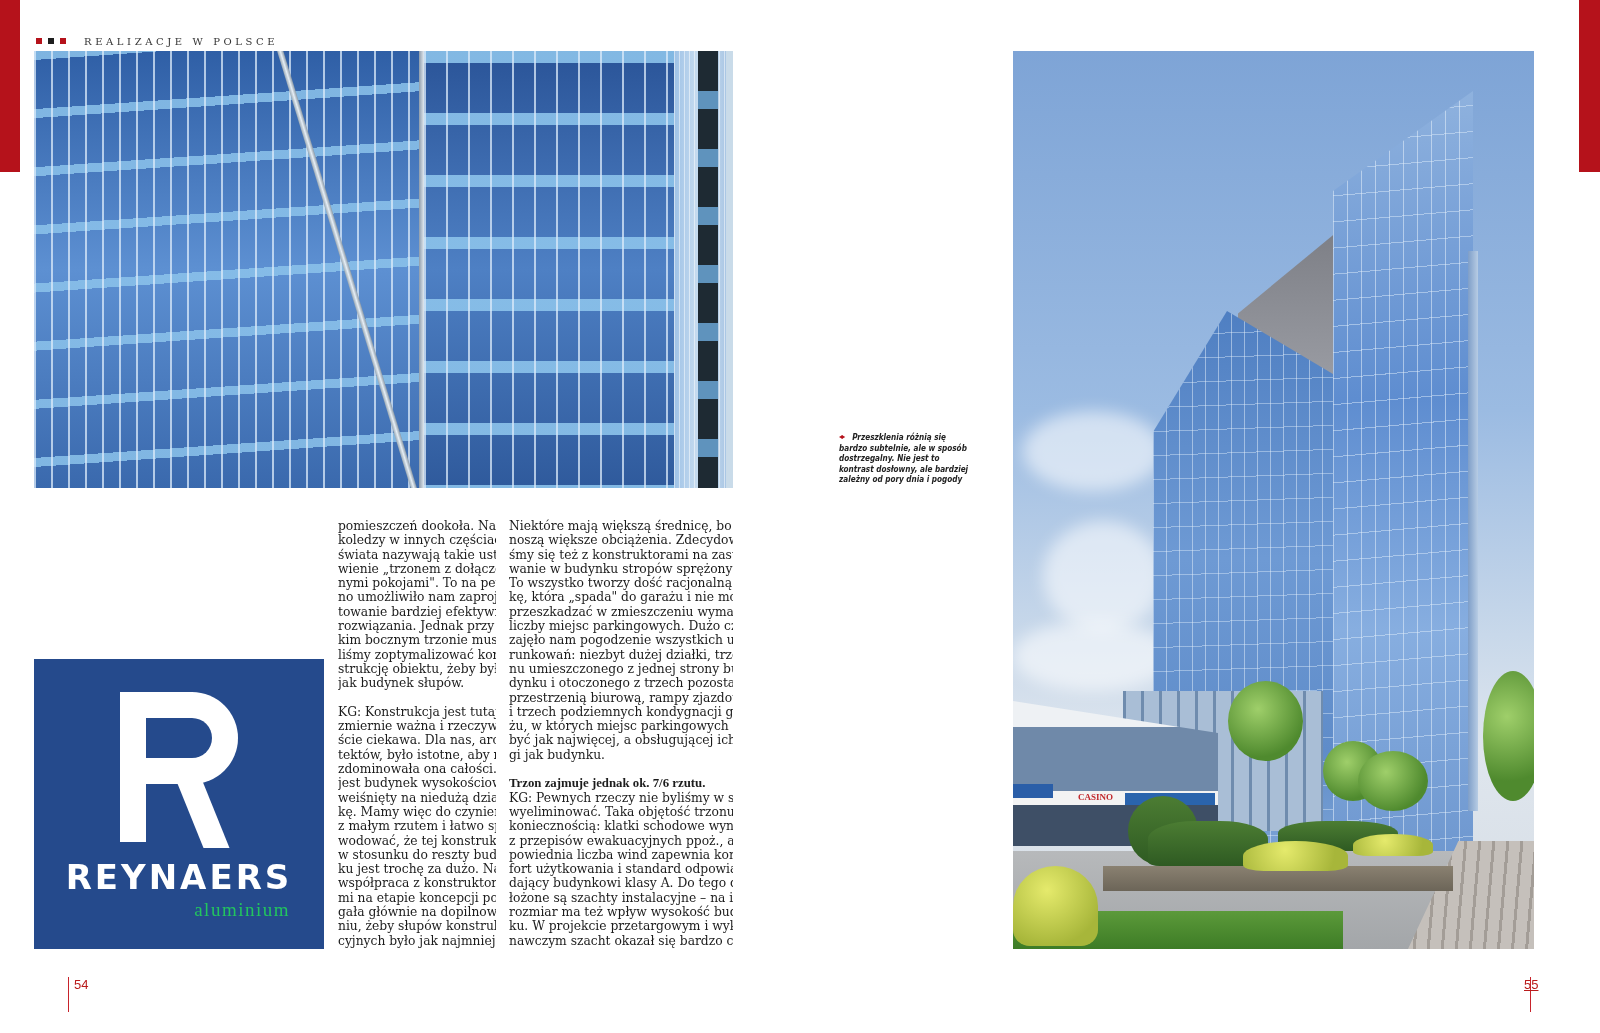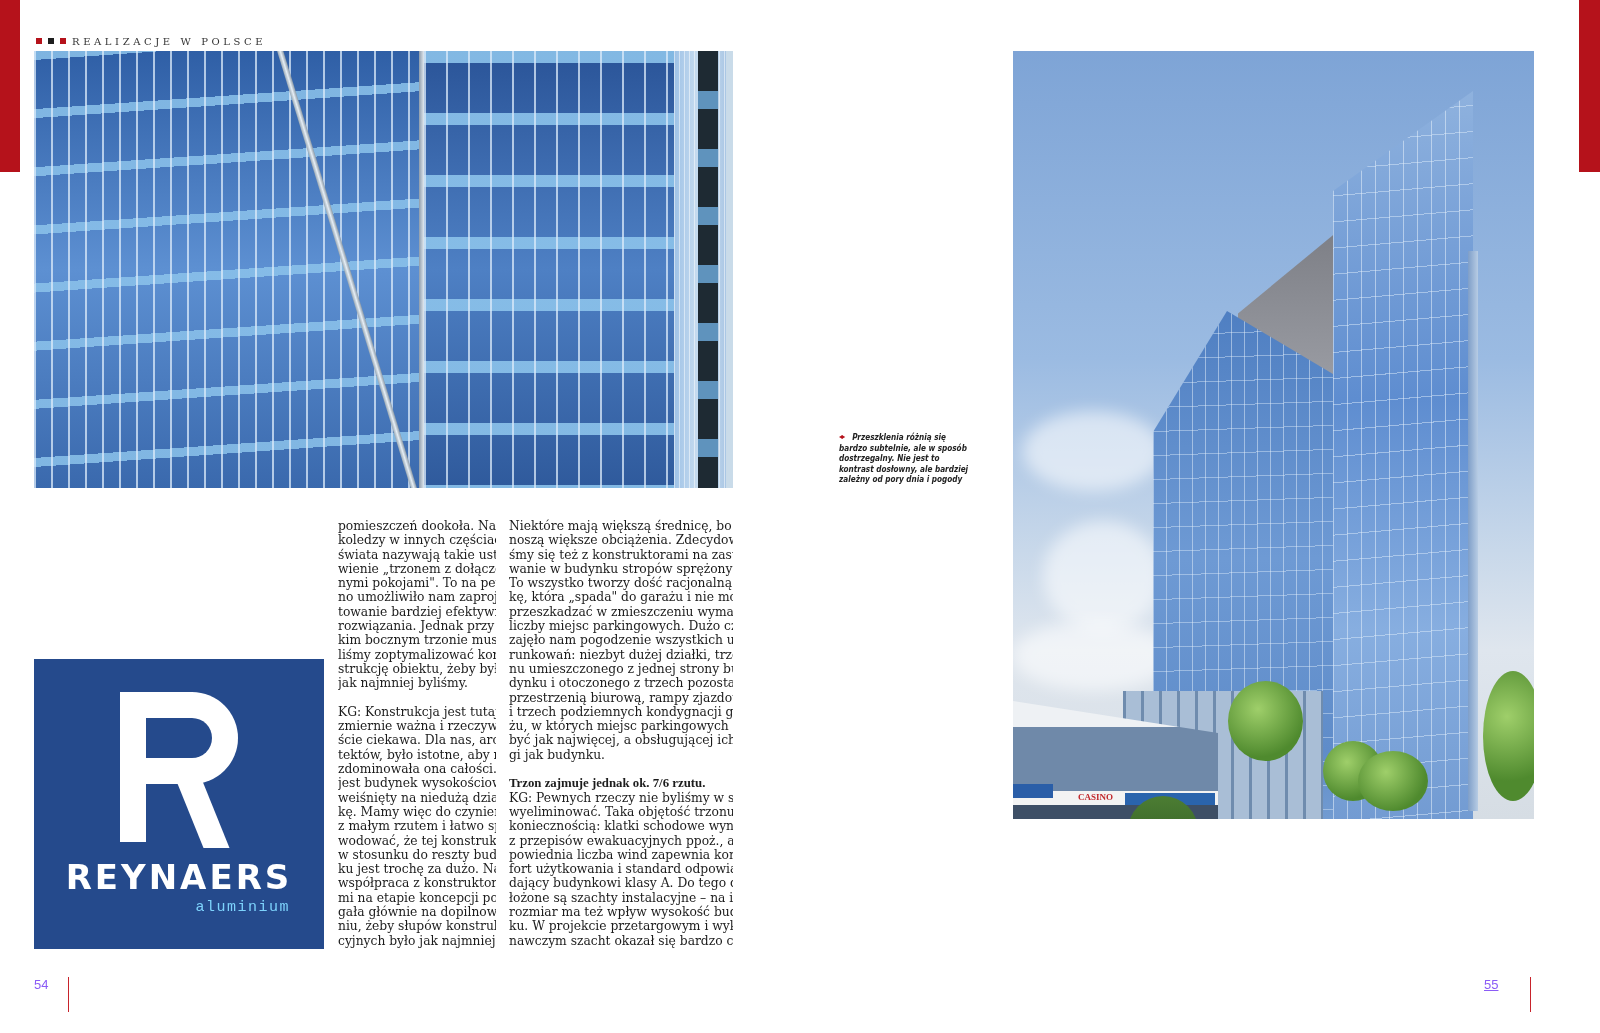--- a/index.html
+++ b/index.html
@@ -7,21 +7,21 @@
          font-family:"DejaVu Serif", serif; color:#1a1a1a; }
 
   
   .edge-bar { position:absolute; top:0; background:#b5121b; }
   .edge-left { left:0; width:20px; height:172px; }
   .edge-right { right:0; width:21px; height:172px; }
 
   
   .section-header { position:absolute; left:36px; top:35px; display:flex; align-items:center; height:12px; }
   .sq { width:6px; height:6px; margin-right:6px; display:inline-block; }
-  .section-title { font-family:"DejaVu Serif", serif; font-size:10px; letter-spacing:3.6px; color:#333; }
+  .section-title { margin-left:12px; font-family:"DejaVu Serif", serif; font-size:10px; letter-spacing:3.6px; color:#333; }
 
   
   .photo-facade { position:absolute; left:34px; top:51px; width:699px; height:437px; overflow:hidden;
      background:linear-gradient(180deg,#3f6fb0 0%,#5b8acb 35%,#4a79bd 60%,#35609f 100%); }
   .facade-left { position:absolute; left:0; top:0; width:390px; height:100%;
      background:
        repeating-linear-gradient(90deg, rgba(220,235,250,.75) 0 2px, transparent 2px 17px),
        repeating-linear-gradient(176deg, rgba(140,195,235,.85) 0 9px, transparent 9px 58px),
        linear-gradient(180deg,#2f5fa6,#5d90d2 50%,#3a69ad); }
   .facade-mid { position:absolute; left:390px; top:0; width:250px; height:100%;
@@ -34,21 +34,21 @@
        repeating-linear-gradient(90deg, rgba(255,255,255,.5) 0 1px, transparent 1px 5px),
        linear-gradient(90deg,#9fc2e6,#d3e4f3 60%,#a9c6e4); }
   .facade-dark { position:absolute; left:664px; top:0; width:20px; height:100%;
      background:repeating-linear-gradient(180deg,#1e2a33 0 40px,#5f93bd 40px 58px); }
   .facade-edge { position:absolute; right:0; top:0; width:7px; height:100%; background:#c9dbe9; }
   .facade-diag { position:absolute; left:240px; top:-10px; width:6px; height:470px; background:linear-gradient(90deg,#9aa9b5,#e6eef5,#8c9aa7);
      transform-origin:top left; transform:rotate(-17deg); }
   .facade-vert { position:absolute; left:385px; top:0; width:5px; height:100%; background:linear-gradient(90deg,#8e9cab,#e1e9f0); }
 
   
-  .photo-tower { position:absolute; left:1013px; top:51px; width:521px; height:768px; overflow:hidden;
+  .photo-tower { position:absolute; left:1013px; top:51px; width:521px; height:898px; overflow:hidden;
      background:linear-gradient(180deg,#7ea4d6 0%,#9bbbe2 40%,#c8d8ea 65%,#dfe6ee 78%,#d6dde4 100%); }
   .cloud { position:absolute; border-radius:50%; background:rgba(255,255,255,.55); filter:blur(8px); }
   .tower-main { position:absolute; left:320px; top:40px; width:140px; height:770px;
      clip-path:polygon(0 13%, 100% 0, 100% 100%, 0 100%);
      background:
        repeating-linear-gradient(90deg, rgba(230,240,250,.55) 0 1px, transparent 1px 14px),
        repeating-linear-gradient(175deg, rgba(220,235,250,.5) 0 1px, transparent 1px 26px),
        linear-gradient(180deg,#8fb2de,#5e8dd0 40%,#87aee0 70%,#6e97cf); }
   .tower-gray { position:absolute; left:225px; top:180px; width:100px; height:150px;
      clip-path:polygon(0 55%, 100% 0, 100% 100%, 0 100%); background:linear-gradient(180deg,#7d7f86,#9a9ca3); }
@@ -86,35 +86,35 @@
 
   
   .ad-reynaers { position:absolute; left:34px; top:659px; width:290px; height:290px; background:#254a8c; overflow:hidden; }
   .ad-r { position:absolute; left:86px; top:33px; width:120px; height:150px; }
   .ad-r .stem { position:absolute; left:0; top:0; width:26px; height:150px; background:#fff; }
   .ad-r .bowl { position:absolute; left:0; top:0; width:118px; height:92px; border:26px solid #fff; border-left:none;
      border-radius:0 48px 48px 0; box-sizing:border-box; }
   .ad-r .leg { position:absolute; left:52px; top:78px; width:26px; height:78px; background:#fff; transform:skewX(22deg); transform-origin:top left; }
   .ad-brand { position:absolute; left:0; width:290px; top:198px; text-align:center; font-family:"DejaVu Sans", sans-serif;
      font-weight:bold; font-size:34px; letter-spacing:3px; color:#fff; }
-  .ad-sub { position:absolute; right:34px; top:240px; font-family:Liberation Mono, monospace; font-size:15px; letter-spacing:1.5px; color:#7dd3fc; }
+  .ad-sub { position:absolute; right:34px; top:240px; font-family:Liberation Serif, serif; font-size:19px; letter-spacing:1.5px; color:#22c55e; }
 
   
   .col { position:absolute; top:519px; font-family:"DejaVu Serif", serif; font-size:12.3px; line-height:14.3px;
      color:#1c1c1c; text-align:justify; }
   .col .line { display:block; white-space:nowrap; text-align:justify; text-align-last:justify; height:14.3px; overflow:hidden; }
   .col .line.last { text-align-last:left; }
   .col-1 { left:338px; width:158px; transform:scaleX(1); }
   .col-2 { left:509px; width:224px; }
   .gap { height:14.3px; }
   .bold { font-weight:normal; }
   .cond { font-family:"Liberation Serif", serif; font-weight:bold; font-size:12.8px; }
 
   
-  .page-num { position:absolute; top:977px; font-family:"Liberation Sans", sans-serif; font-size:13px; color:#8b5cf6; }
+  .page-num { position:absolute; top:977px; font-family:"Liberation Sans", sans-serif; font-size:13px; color:#b91c1c;margin-left:40px; }
   .footer-rule { position:absolute; top:977px; width:1px; height:35px; background:#c8232b; }
 </style>
 </head>
 <body>
 
 <div class="edge-bar edge-left"></div>
 <div class="edge-bar edge-right"></div>
 
 <div class="section-header">
   <span class="sq" style="background:#b5121b"></span>
@@ -182,21 +182,21 @@
   <span class="line">koledzy w innych częściach</span>
   <span class="line">świata nazywają takie usta-</span>
   <span class="line">wienie „trzonem z dołączo-</span>
   <span class="line">nymi pokojami". To na pew-</span>
   <span class="line">no umożliwiło nam zaprojek-</span>
   <span class="line">towanie bardziej efektywnego</span>
   <span class="line">rozwiązania. Jednak przy ta-</span>
   <span class="line">kim bocznym trzonie musie-</span>
   <span class="line">liśmy zoptymalizować kon-</span>
   <span class="line">strukcję obiektu, żeby było</span>
-  <span class="line last">jak najmniej byliśmy.</span>
+  <span class="line last">jak budynek słupów.</span>
   <div class="gap"></div>
   <span class="line"><span class="bold">KG:</span><span> Konstrukcja jest tutaj nie-</span></span>
   <span class="line">zmiernie ważna i rzeczywi-</span>
   <span class="line">ście ciekawa. Dla nas, archi-</span>
   <span class="line">tektów, było istotne, aby nie</span>
   <span class="line">zdominowała ona całości. To</span>
   <span class="line">jest budynek wysokościowy,</span>
   <span class="line">weiśnięty na niedużą dział-</span>
   <span class="line">kę. Mamy więc do czynienia</span>
   <span class="line">z małym rzutem i łatwo spo-</span>

